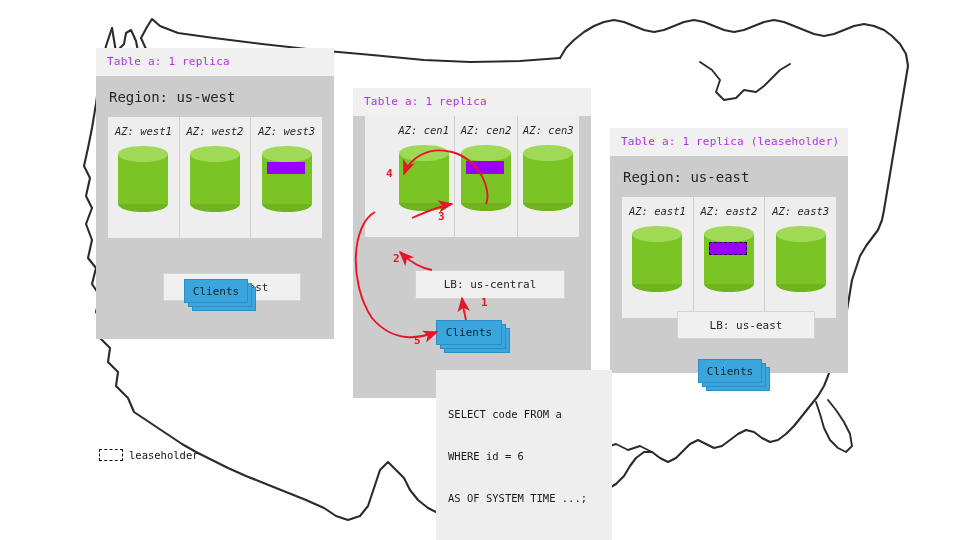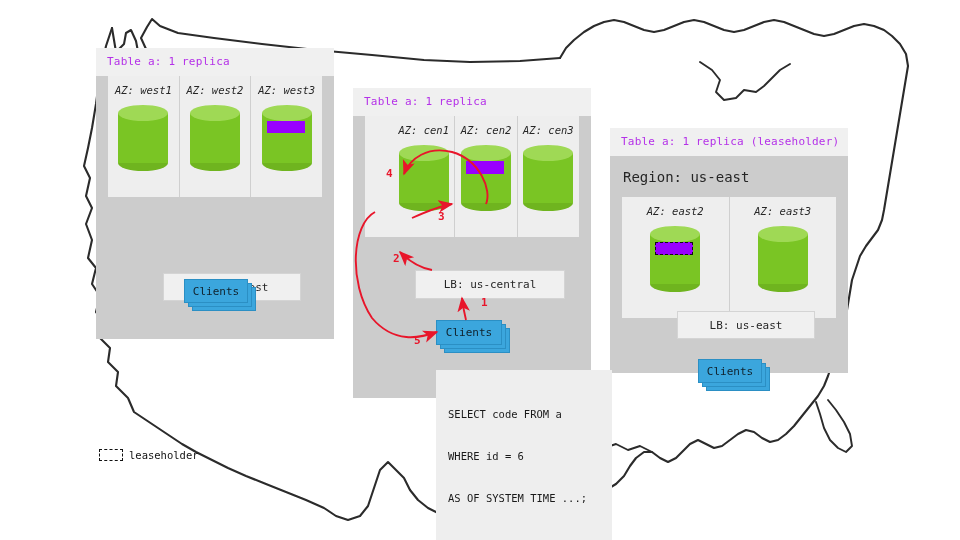--- a/index.html
+++ b/index.html
@@ -140,20 +140,21 @@
       <path d="M506,436 L512,450 L518,462 L524,474 L532,482 L540,486"></path>
 
       <path d="M556,452 L568,446 L580,448 L592,444 L604,448 L616,444
                L628,450 L640,446 L652,452"></path>
     </g>
   </svg>
 
   <div class="region" id="region-west" style="left:96px;top:48px;width:238px;">
     <div class="region-header">Table a: 1 replica</div>
     <div class="region-body" style="height:263px;">
+      <div class="region-title">Region: us-west</div>
       <div class="az-row" style="height:121px;">
         <div class="az">
           <div class="az-label">AZ: west1</div>
           <div class="cyl" style="width:50px;height:66px;">
             <div class="bottom"></div>
             <div class="body"></div>
             <div class="top"></div>
           </div>
         </div>
         <div class="az">
@@ -226,20 +227,28 @@
     <div>SELECT code FROM a</div>
     <div>WHERE id = 6</div>
     <div>AS OF SYSTEM TIME ...;</div>
   </div>
 
   <div class="region" id="region-east" style="left:610px;top:128px;width:238px;border-radius:32px;">
     <div class="region-header">Table a: 1 replica (leaseholder)</div>
     <div class="region-body" style="height:217px;">
       <div class="region-title">Region: us-east</div>
       <div class="az-row" style="height:121px;">
+        <div class="az">
+          <div class="az-label">AZ: east1</div>
+          <div class="cyl" style="width:50px;height:66px;">
+            <div class="bottom"></div>
+            <div class="body"></div>
+            <div class="top"></div>
+          </div>
+        </div>
         <div class="az">
           <div class="az-label">AZ: east2</div>
           <div class="cyl" style="width:50px;height:66px;">
             <div class="bottom"></div>
             <div class="body"></div>
             <div class="top"></div>
             <div class="range leaseholder" style="left:5px;top:16px;width:36px;height:11px;"></div>
           </div>
         </div>
         <div class="az">

